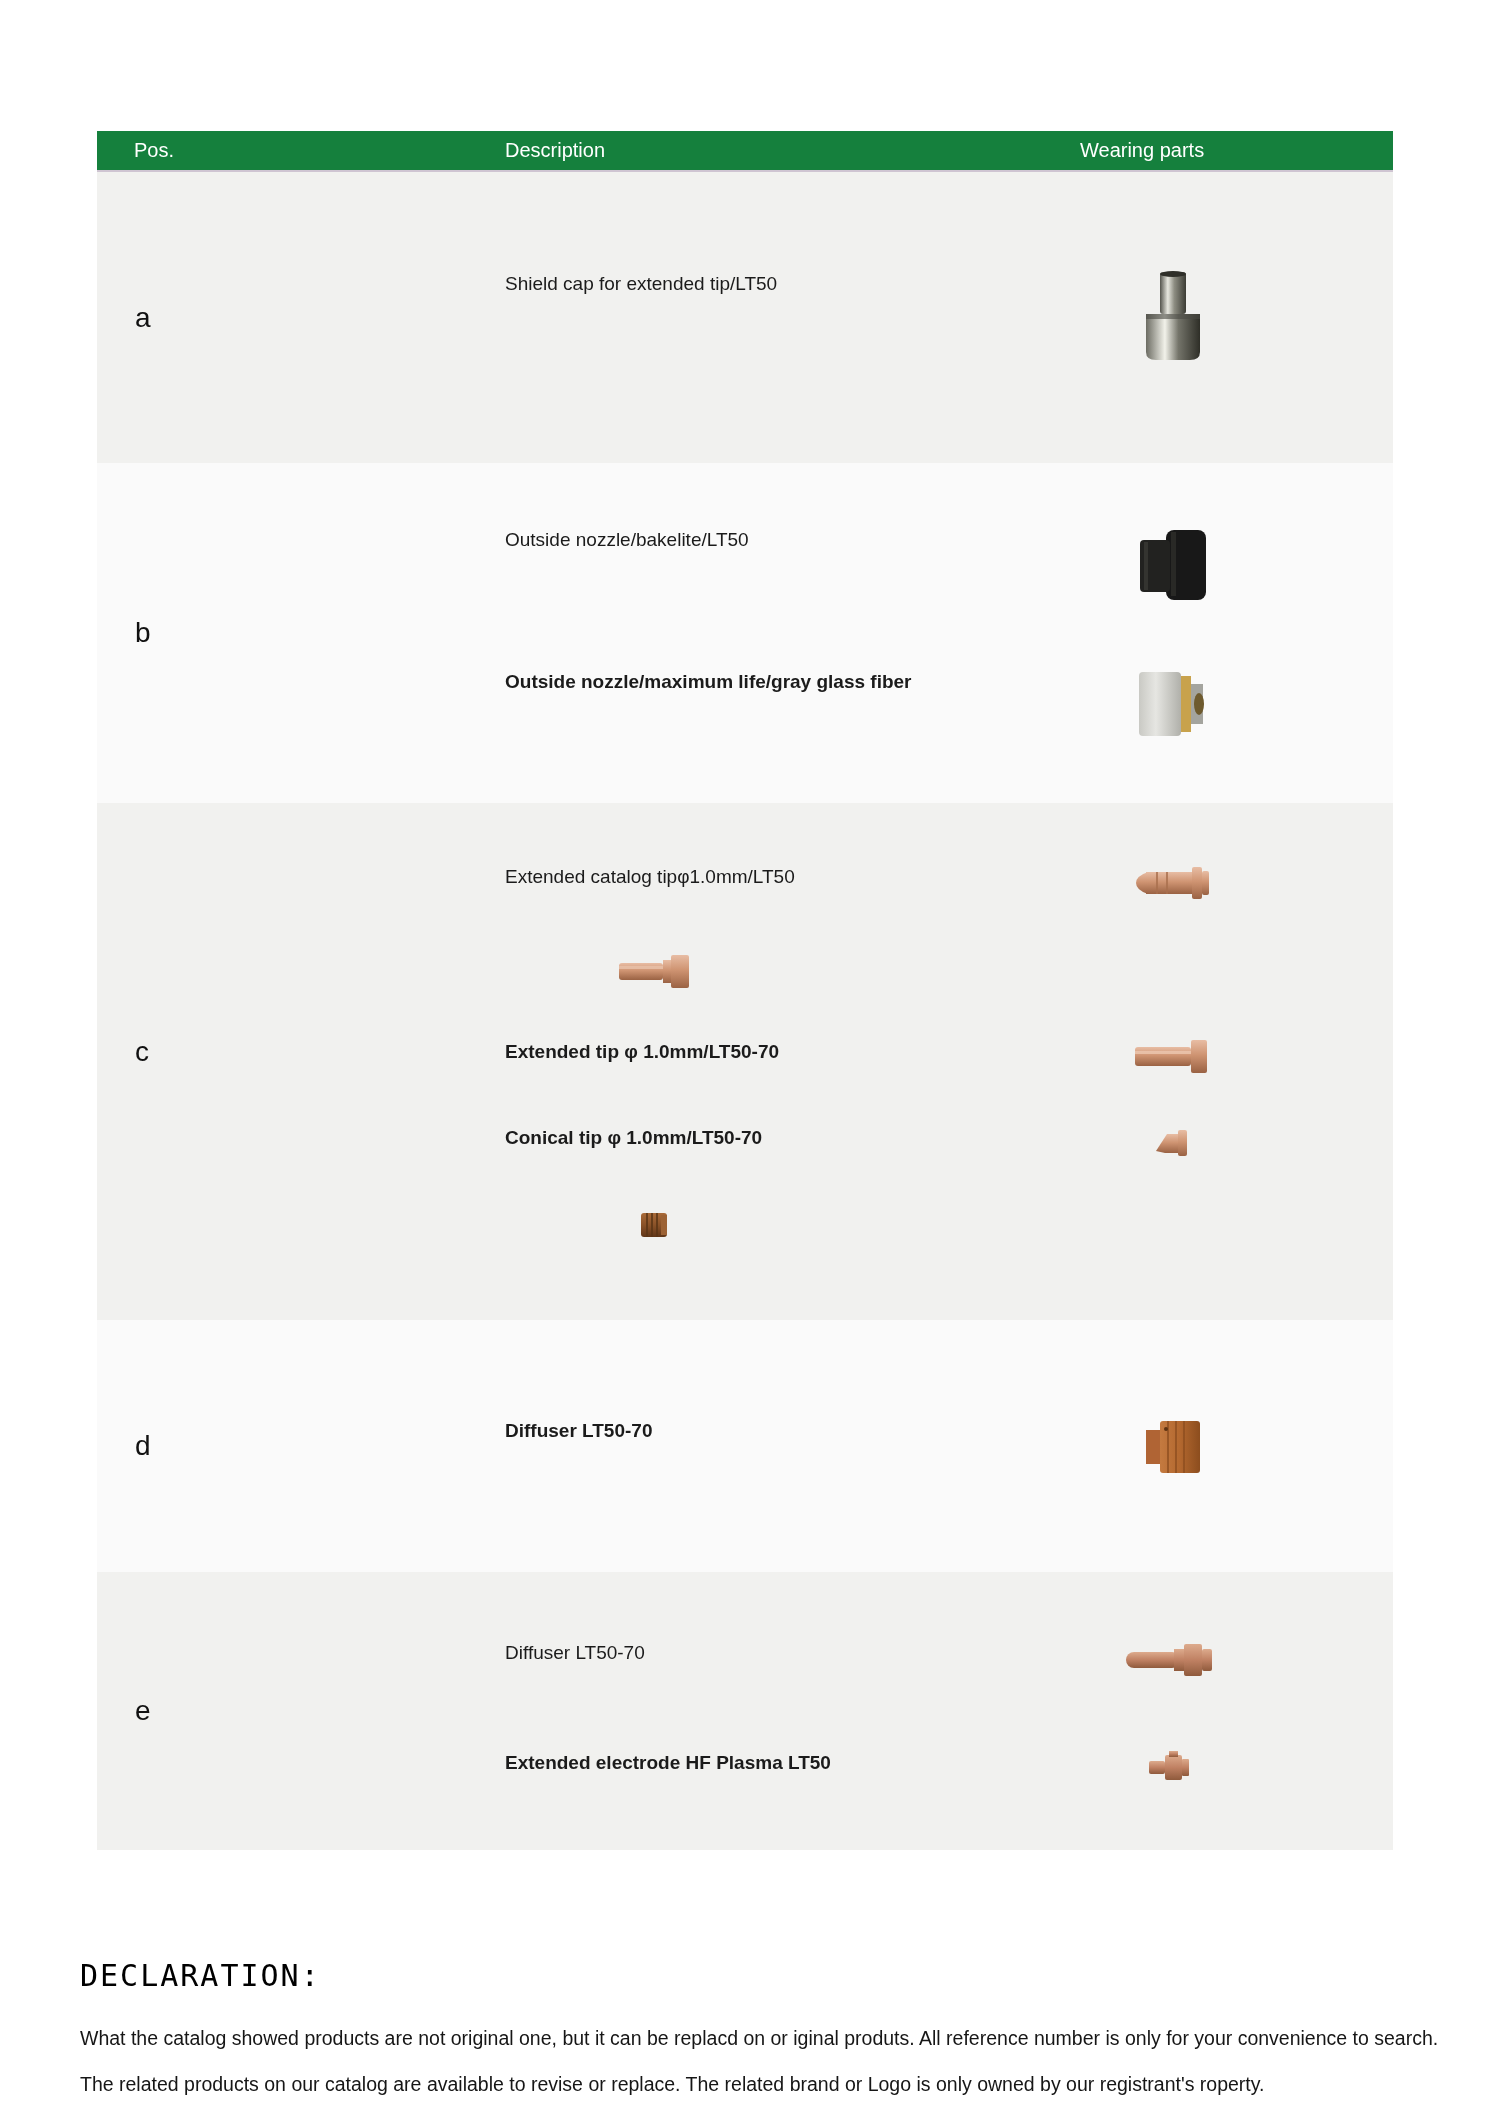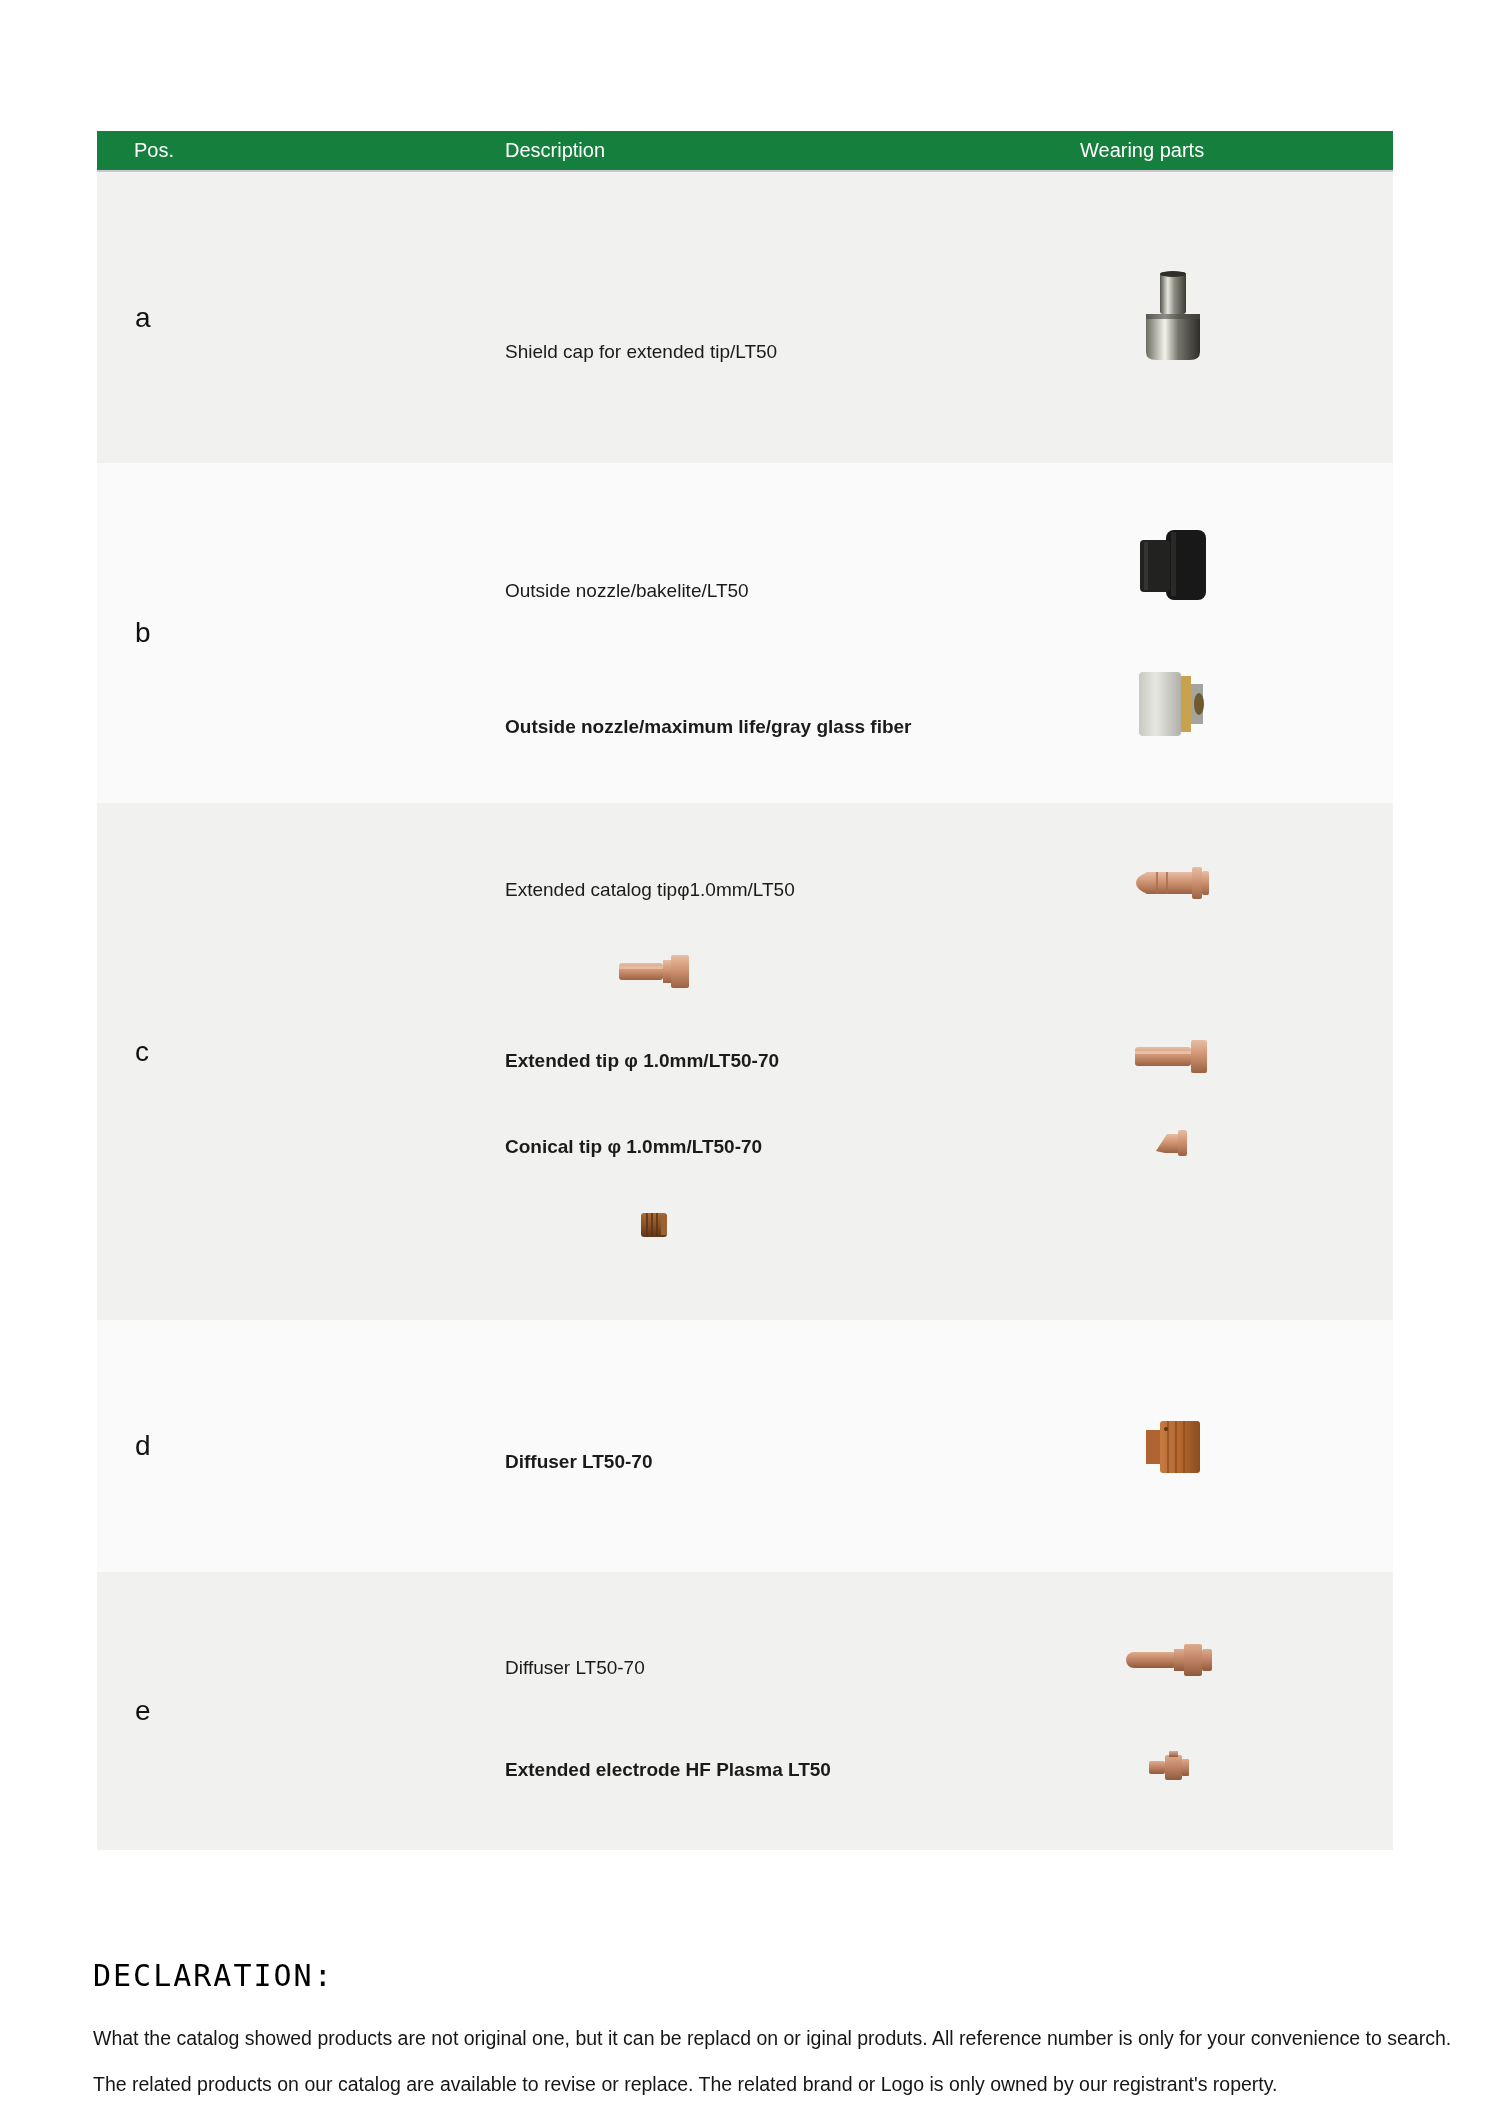--- a/index.html
+++ b/index.html
@@ -44,37 +44,37 @@
     display: flex; align-items: center;
     padding-left: 38px;
     font-size: 28px;
     color: #111;
   }
   .items-cell {
     flex: 1;
     display: flex; flex-direction: column;
     justify-content: space-evenly;
   }
-  .item { display: flex; align-items: flex-end; gap: 7px; }
+  .item { display: flex; align-items: flex-start; gap: 7px; }
   .desc {
     flex: 1;
     font-size: 19px;
     line-height: 27px;
     color: #1b1b1b;
   }
   .desc.bold { font-weight: bold; }
   .img-box {
     width: 300px;
     margin-right: 70px;
     display: flex; justify-content: center; align-items: center;
   }
 
   .declaration {
     position: absolute;
-    left: 93px; top: 1958px;
+    left: 80px; top: 1958px;
     width: 1400px;
   }
   .decl-heading {
     font-family: "DejaVu Sans Mono", monospace;
     font-size: 30px;
     letter-spacing: 2px;
     color: #000;
     margin-bottom: 34px;
   }
   .decl-line {

